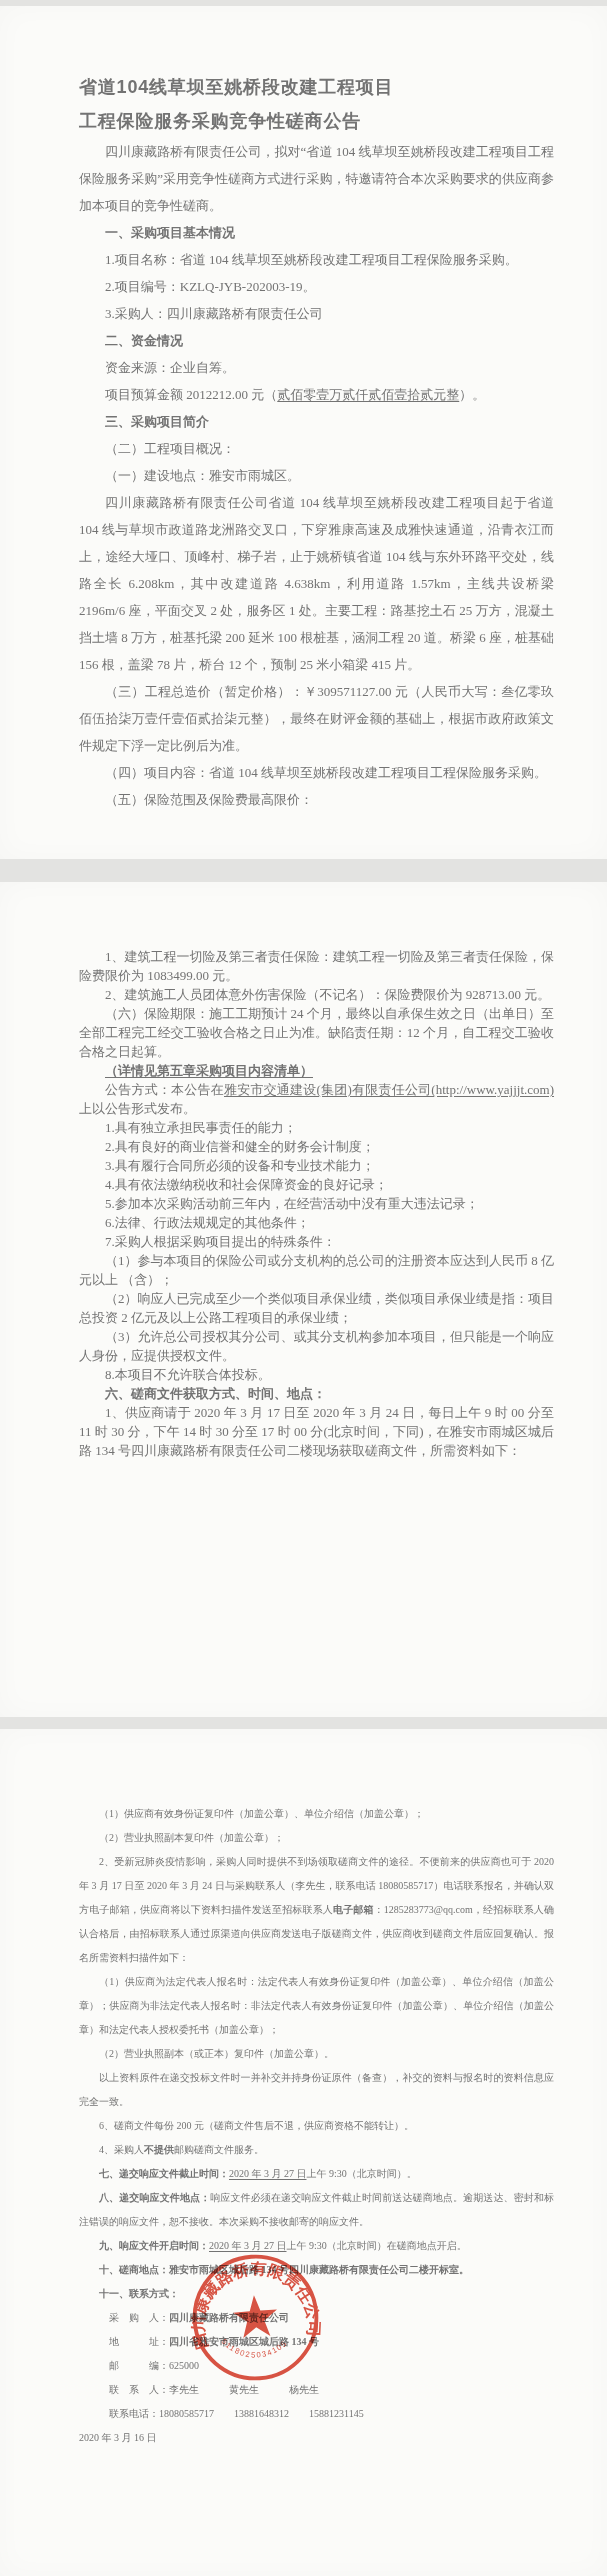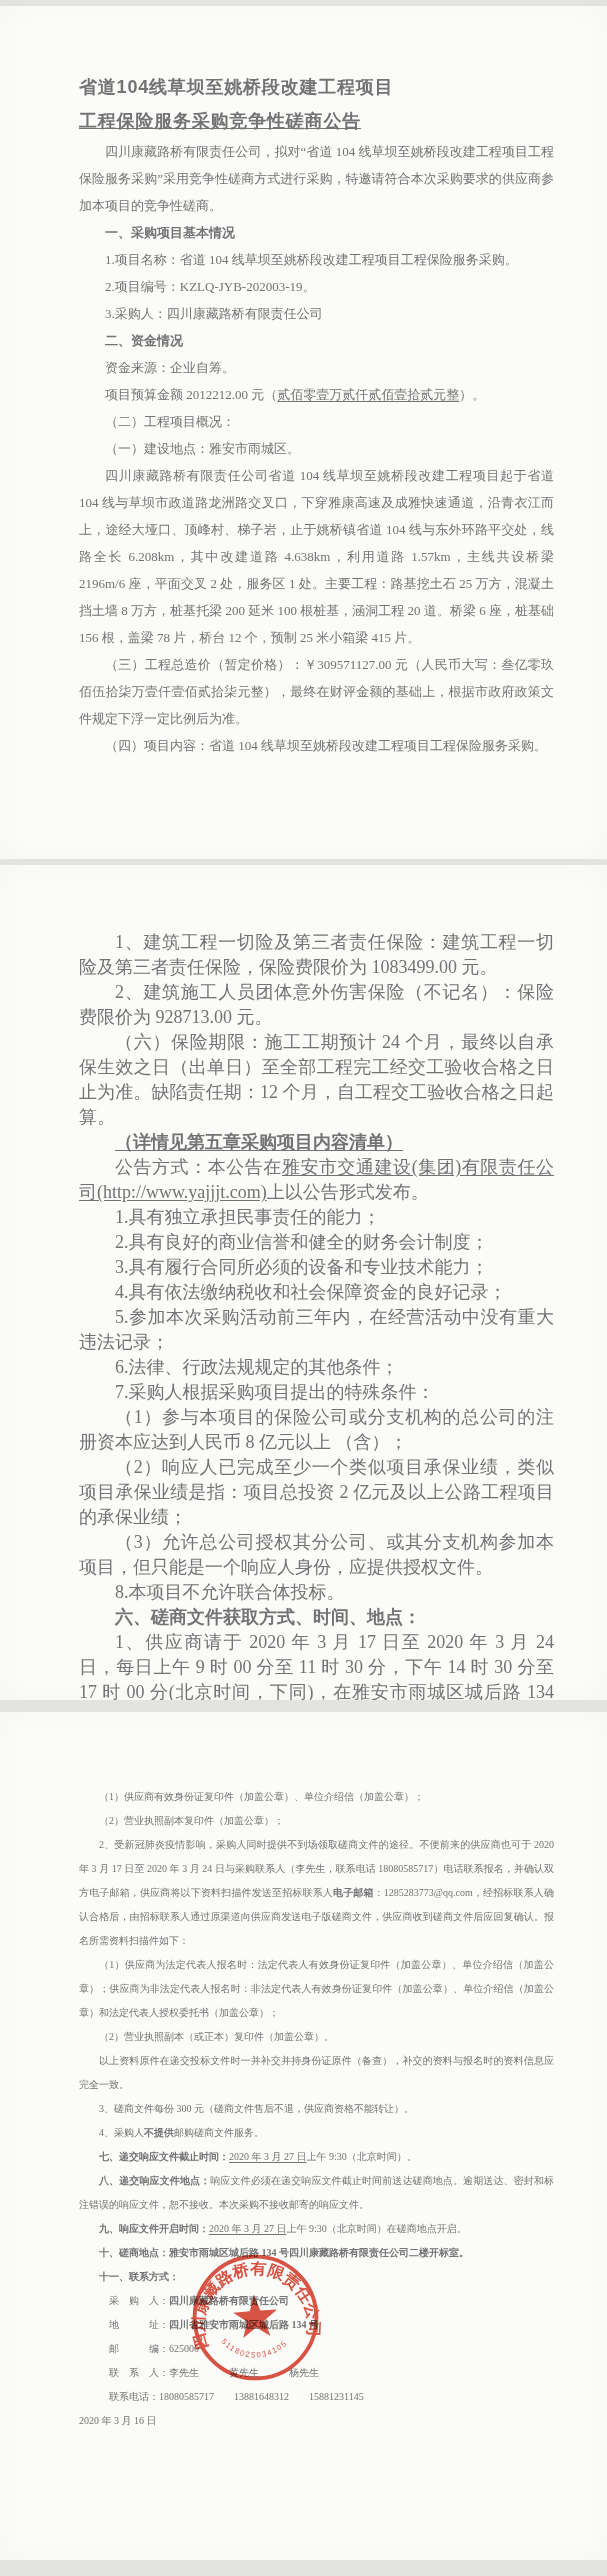--- a/index.html
+++ b/index.html
@@ -21,34 +21,34 @@
   .page{
     width:607px;
     box-sizing:border-box;
     background:#fbfbf9;
     padding-left:79px;
     padding-right:53px;
     overflow:hidden;
     box-shadow:inset 0 0 30px rgba(0,0,0,0.025);
   }
   .pg1{height:853px;margin-top:6px;padding-top:64px;font-size:13px;line-height:27px;}
-  .pg2{height:835px;margin-top:6px;padding-top:65px;font-size:18px;line-height:25px;}
+  .pg2{height:835px;margin-top:23px;padding-top:65px;font-size:13px;line-height:19px;}
   .pg3{height:848px;margin-top:12px;padding-top:73px;font-size:10px;line-height:24px;}
   .page p{margin:0;padding:0;text-align:justify;}
   .b-title1,.b-title2{
     text-align:center;
     font-family:"Liberation Sans","DejaVu Sans",sans-serif;
     font-weight:bold;
     font-size:18px;
     line-height:34px;
     text-indent:0;
     letter-spacing:0.8px;
   }
   .b-title1{margin-bottom:1.5px;}
-  .b-title2{margin-bottom:10.6px;text-decoration:underline;}
+  .b-title2{margin-bottom:10.6px;}
   .b-p{text-indent:2em;}
   .b-h{text-indent:2em;font-weight:bold;}
   .b-cont{text-indent:3em;}
   .b-date{text-align:right;text-indent:0;margin-top:26px;margin-right:-12px;}
   .bold{font-weight:bold;}
   .uline{text-decoration:underline;text-underline-offset:2.3px;}
   .seal{
     position:absolute;
     left:190px;
     top:2252px;
@@ -79,25 +79,27 @@
         <p class="b-title1"><span>省道104线草坝至姚桥段改建工程项目</span></p>
         <p class="b-title2"><span>工程保险服务采购竞争性磋商公告</span></p>
         <p class="b-p"><span>四川康藏路桥有限责任公司，拟对“省道 104 线草坝至姚桥段改建工程项目工程保险服务采购”采用竞争性磋商方式进行采购，特邀请符合本次采购要求的供应商参加本项目的竞争性磋商。</span></p>
         <p class="b-h"><span>一、采购项目基本情况</span></p>
         <p class="b-p"><span>1.项目名称：省道 104 线草坝至姚桥段改建工程项目工程保险服务采购。</span></p>
         <p class="b-p"><span>2.项目编号：KZLQ-JYB-202003-19。</span></p>
         <p class="b-p"><span>3.采购人：四川康藏路桥有限责任公司</span></p>
         <p class="b-h"><span>二、资金情况</span></p>
         <p class="b-p"><span>资金来源：企业自筹。</span></p>
         <p class="b-p"><span>项目预算金额 2012212.00 元（</span><span class="uline">贰佰零壹万贰仟贰佰壹拾贰元整</span><span>）。</span></p>
+        <p class="b-h"><span>三、采购项目简介</span></p>
         <p class="b-p"><span>（二）工程项目概况：</span></p>
         <p class="b-p"><span>（一）建设地点：雅安市雨城区。</span></p>
         <p class="b-p"><span>四川康藏路桥有限责任公司省道 104 线草坝至姚桥段改建工程项目起于省道 104 线与草坝市政道路龙洲路交叉口，下穿雅康高速及成雅快速通道，沿青衣江而上，途经大垭口、顶峰村、梯子岩，止于姚桥镇省道 104 线与东外环路平交处，线路全长 6.208km，其中改建道路 4.638km，利用道路 1.57km，主线共设桥梁 2196m/6 座，平面交叉 2 处，服务区 1 处。主要工程：路基挖土石 25 万方，混凝土挡土墙 8 万方，桩基托梁 200 延米 100 根桩基，涵洞工程 20 道。桥梁 6 座，桩基础 156 根，盖梁 78 片，桥台 12 个，预制 25 米小箱梁 415 片。</span></p>
         <p class="b-p"><span>（三）工程总造价（暂定价格）：￥309571127.00 元（人民币大写：叁亿零玖佰伍拾柒万壹仟壹佰贰拾柒元整），最终在财评金额的基础上，根据市政府政策文件规定下浮一定比例后为准。</span></p>
         <p class="b-p"><span>（四）项目内容：省道 104 线草坝至姚桥段改建工程项目工程保险服务采购。</span></p>
+        <p class="b-p"><span>（五）保险范围及保险费最高限价：</span></p>
       </div>
       <div class="page pg2">
         <p class="b-p"><span>1、建筑工程一切险及第三者责任保险：建筑工程一切险及第三者责任保险，保险费限价为 1083499.00 元。</span></p>
         <p class="b-p"><span>2、建筑施工人员团体意外伤害保险（不记名）：保险费限价为 928713.00 元。</span></p>
         <p class="b-p"><span>（六）保险期限：施工工期预计 24 个月，最终以自承保生效之日（出单日）至全部工程完工经交工验收合格之日止为准。缺陷责任期：12 个月，自工程交工验收合格之日起算。</span></p>
         <p class="b-p"><span class="bold uline">（详情见第五章采购项目内容清单）</span></p>
         <p class="b-p"><span>公告方式：本公告在</span><span class="uline">雅安市交通建设(集团)有限责任公司(http://www.yajjjt.com)</span><span>上以公告形式发布。</span></p>
         <p class="b-p"><span>1.具有独立承担民事责任的能力；</span></p>
         <p class="b-p"><span>2.具有良好的商业信誉和健全的财务会计制度；</span></p>
         <p class="b-p"><span>3.具有履行合同所必须的设备和专业技术能力；</span></p>
@@ -112,21 +114,21 @@
         <p class="b-h"><span>六、磋商文件获取方式、时间、地点：</span></p>
         <p class="b-p"><span>1、供应商请于 2020 年 3 月 17 日至 2020 年 3 月 24 日，每日上午 9 时 00 分至 11 时 30 分，下午 14 时 30 分至 17 时 00 分(北京时间，下同)，在雅安市雨城区城后路 134 号四川康藏路桥有限责任公司二楼现场获取磋商文件，所需资料如下：</span></p>
       </div>
       <div class="page pg3">
         <p class="b-p"><span>（1）供应商有效身份证复印件（加盖公章）、单位介绍信（加盖公章）；</span></p>
         <p class="b-p"><span>（2）营业执照副本复印件（加盖公章）；</span></p>
         <p class="b-p"><span>2、受新冠肺炎疫情影响，采购人同时提供不到场领取磋商文件的途径。不便前来的供应商也可于 2020 年 3 月 17 日至 2020 年 3 月 24 日与采购联系人（李先生，联系电话 18080585717）电话联系报名，并确认双方电子邮箱，供应商将以下资料扫描件发送至招标联系人</span><span class="bold">电子邮箱</span><span>：1285283773@qq.com，经招标联系人确认合格后，由招标联系人通过原渠道向供应商发送电子版磋商文件，供应商收到磋商文件后应回复确认。报名所需资料扫描件如下：</span></p>
         <p class="b-p"><span>（1）供应商为法定代表人报名时：法定代表人有效身份证复印件（加盖公章）、单位介绍信（加盖公章）；供应商为非法定代表人报名时：非法定代表人有效身份证复印件（加盖公章）、单位介绍信（加盖公章）和法定代表人授权委托书（加盖公章）；</span></p>
         <p class="b-p"><span>（2）营业执照副本（或正本）复印件（加盖公章）。</span></p>
         <p class="b-p"><span>以上资料原件在递交投标文件时一并补交并持身份证原件（备查），补交的资料与报名时的资料信息应完全一致。</span></p>
-        <p class="b-p"><span>3、磋商文件每份 300 元（磋商文件售后不退，供应商资格不能转让）。</span></p>
+        <p class="b-p"><span>6、磋商文件每份 200 元（磋商文件售后不退，供应商资格不能转让）。</span></p>
         <p class="b-p"><span>4、采购人</span><span class="bold">不提供</span><span>邮购磋商文件服务。</span></p>
         <p class="b-p"><span class="bold">七、递交响应文件截止时间：</span><span class="uline">2020 年 3 月 27 日</span><span>上午 9:30（北京时间）。</span></p>
         <p class="b-p"><span class="bold">八、递交响应文件地点：</span><span>响应文件必须在递交响应文件截止时间前送达磋商地点。逾期送达、密封和标注错误的响应文件，恕不接收。本次采购不接收邮寄的响应文件。</span></p>
         <p class="b-p"><span class="bold">九、响应文件开启时间：</span><span class="uline">2020 年 3 月 27 日</span><span>上午 9:30（北京时间）在磋商地点开启。</span></p>
         <p class="b-p"><span class="bold">十、磋商地点：雅安市雨城区城后路 134 号四川康藏路桥有限责任公司二楼开标室。</span></p>
         <p class="b-h"><span>十一、联系方式：</span></p>
         <p class="b-cont"><span>采　购　人：</span><span class="bold">四川康藏路桥有限责任公司</span></p>
         <p class="b-cont"><span>地　　　址：</span><span class="bold">四川省雅安市雨城区城后路 134 号</span></p>
         <p class="b-cont"><span>邮　　　编：625000</span></p>
         <p class="b-cont"><span>联　系　人：李先生　　　黄先生　　　杨先生</span></p>

